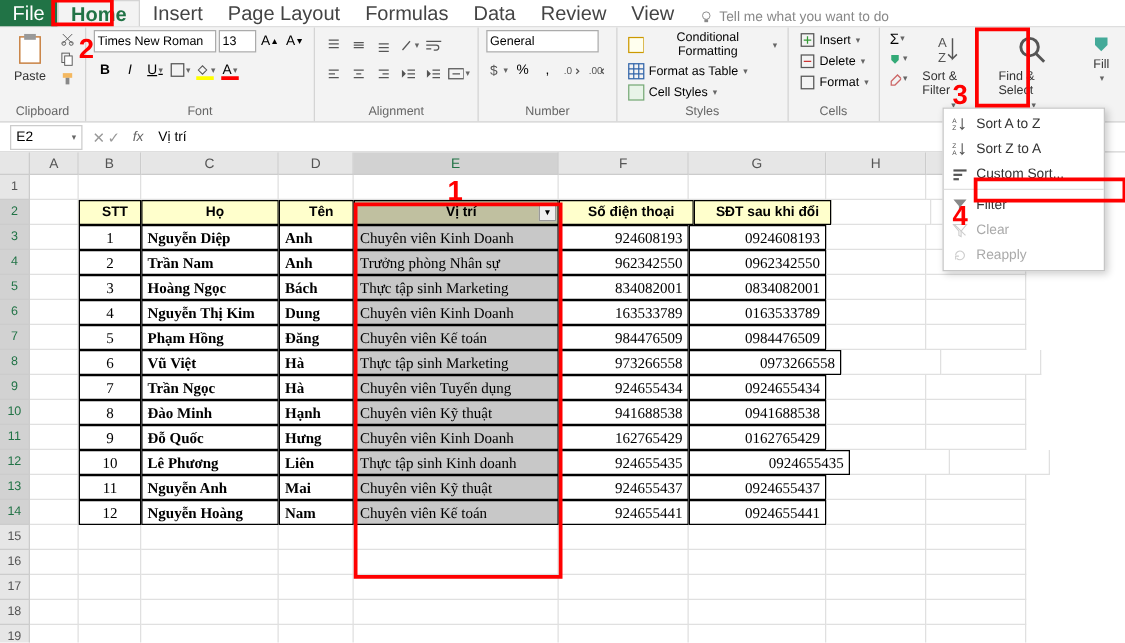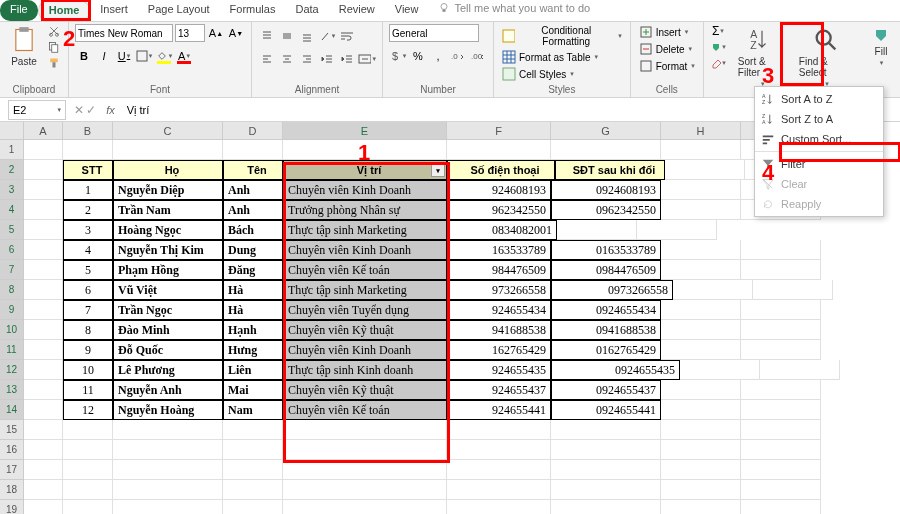--- a/index.html
+++ b/index.html
@@ -1,22 +1,22 @@
 <!DOCTYPE html>
 <html><head>
 <meta charset="utf-8">
 <style>
 * { margin: 0; padding: 0; box-sizing: border-box; font-family: "Segoe UI", sans-serif; }
 body { background: #fff; width: 900px; height: 514px; overflow: hidden; position: relative; font-size: 12px; }
 
 .tabs { display: flex; background: #fff; border-bottom: 1px solid #d4d4d4; height: 22px; align-items: stretch; }
-.tab { padding: 3px 10px; cursor: pointer; font-size: 11px; color: #444; border-radius: 10px; }
+.tab { padding: 3px 10px; cursor: pointer; font-size: 16px; color: #444; }
 .tab.active { background: #f3f3f3; border-top: 1px solid #d4d4d4; border-left: 1px solid #d4d4d4; border-right: 1px solid #d4d4d4; color: #217346; font-weight: 600; }
 .tab.file { background: #217346; color: #fff; }
-.tell-me { display: flex; align-items: flex-end; gap: 4px; color: #888; font-size: 11px; padding: 14px 10px; }
+.tell-me { display: flex; align-items: center; gap: 4px; color: #888; font-size: 11px; padding: 14px 10px; }
 .lightbulb { width: 12px; height: 12px; }
 
 .ribbon { display: flex; background: #f3f3f3; border-bottom: 1px solid #d4d4d4; height: 76px; }
 .group { display: flex; flex-direction: column; border-right: 1px solid #d4d4d4; padding: 2px 6px 0; position: relative; }
 .group-label { font-size: 10px; color: #666; text-align: center; padding: 1px 0 2px; }
 .group-body { flex: 1; display: flex; align-items: flex-start; gap: 4px; }
 .ribbon-btn { display: flex; flex-direction: column; align-items: center; gap: 2px; padding: 2px 4px; cursor: pointer; font-size: 10px; color: #333; }
 .ribbon-btn svg { width: 18px; height: 18px; }
 .ribbon-btn.big svg { width: 28px; height: 28px; }
 .mini-stack { display: flex; flex-direction: column; gap: 2px; }
@@ -488,20 +488,21 @@
         <div class="cell colH" style="width: 80px;"></div>
         <div class="cell colI" style="width: 80px;"></div>
       </div>
       <div class="row">
         <div class="row-header selected">5</div>
         <div class="cell colA" style="width: 39px;"></div>
         <div class="cell colB tbl-cell center" style="width: 50px;">3</div>
         <div class="cell colC tbl-cell bold" style="width: 110px;">Hoàng Ngọc</div>
         <div class="cell colD tbl-cell bold" style="width: 60px;">Bách</div>
         <div class="cell colE tbl-cell sel" style="width: 164px;">Thực tập sinh Marketing</div>
+        <div class="cell colF tbl-cell right" style="width: 104px;">834082001</div>
         <div class="cell colG tbl-cell right" style="width: 110px;">0834082001</div>
         <div class="cell colH" style="width: 80px;"></div>
         <div class="cell colI" style="width: 80px;"></div>
       </div>
       <div class="row">
         <div class="row-header selected">6</div>
         <div class="cell colA" style="width: 39px;"></div>
         <div class="cell colB tbl-cell center" style="width: 50px;">4</div>
         <div class="cell colC tbl-cell bold" style="width: 110px;">Nguyễn Thị Kim</div>
         <div class="cell colD tbl-cell bold" style="width: 60px;">Dung</div>

